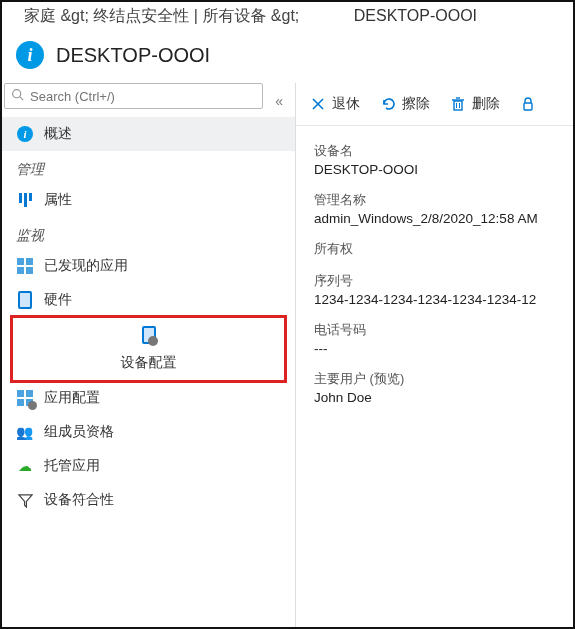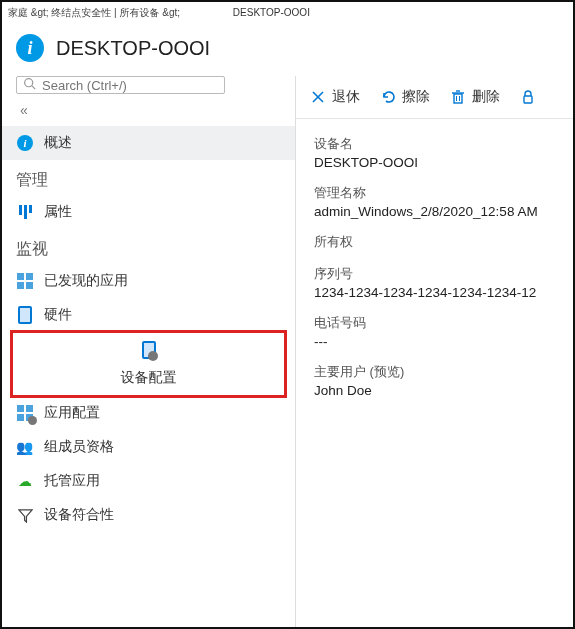--- a/index.html
+++ b/index.html
@@ -1,34 +1,34 @@
 <!DOCTYPE html>
 <html><head>
 <meta charset="utf-8">
 <style>
   * { box-sizing: border-box; margin: 0; padding: 0; }
   html, body { width: 575px; height: 629px; font-family: "Segoe UI", "Microsoft YaHei", sans-serif; font-size: 13px; color: #323130; background: #fff; }
   .frame { width: 575px; height: 629px; border: 2px solid #111; overflow: hidden; display: flex; flex-direction: column; }
-  .breadcrumb { padding: 4px 6px; font-size: 10px; color: #444; border-bottom: 0; white-space: nowrap; }
+  .breadcrumb { padding: 4px 22px; font-size: 16px; color: #444; border-bottom: 0; white-space: nowrap; }
   .breadcrumb .tab2 { display:inline-block; margin-left: 50px; color:#333; }
   .titlebar { display: flex; align-items: center; gap: 12px; padding: 10px 14px 14px 14px; }
   .titlebar .info-icon { width: 28px; height: 28px; border-radius: 50%; background: #0099e5; color: #fff; display:flex; align-items:center; justify-content:center; font-family: Georgia, serif; font-style: italic; font-weight: bold; font-size: 18px; }
   .titlebar h1 { font-size: 20px; font-weight: 400; color: #222; }
   .body { flex: 1; display: flex; min-height: 0; }
   .sidebar { width: 294px; border-right: 1px solid #ddd; display:flex; flex-direction:column; }
-  .searchrow { display:flex; align-items:flex-start; padding: 0 8px 8px 14px; gap:8px;flex-direction:column; }
+  .searchrow { display:flex; align-items:flex-end; padding: 0 8px 8px 2px; gap:8px; }
   .searchbox { flex:1; border:1px solid #bbb; border-radius:2px; display:flex; align-items:center; height:26px; padding:0 6px; color:#888; }
   .searchbox .mag { margin-right:6px; font-size:13px; color:#888; }
   .searchbox input { border:none; outline:none; flex:1; font-size:13px; color:#555; background:transparent; }
   .collapse { color:#777; font-size:14px; cursor:pointer; padding:0 4px; }
   .navlist { overflow-y:auto; flex:1; }
   .navitem { display:flex; align-items:center; gap:10px; padding: 8px 14px; cursor:pointer; font-size:14px; color:#333; }
   .navitem.active { background:#eef0f2; }
   .navitem .ic { width:18px; height:18px; display:flex; align-items:center; justify-content:center; font-size:14px; }
-  .section-head { padding: 10px 14px 4px 14px; font-size:16px; color:#555; }
+  .section-head { padding: 10px 14px 4px 14px; font-size:14px; color:#555;font-style:italic; }
   .highlight-box { border:3px solid #d22; margin: -2px 8px -2px 8px; padding:2px 6px; }
   .highlight-box .navitem { padding:6px 0 6px 0;flex-direction:column; }
   .ic-info { width:16px;height:16px;border-radius:50%;background:#0099e5;color:#fff;display:flex;align-items:center;justify-content:center;font-style:italic;font-family:Georgia,serif;font-size:11px;font-weight:bold; }
   .ic-prop { display:flex; gap:2px; }
   .ic-prop span { width:3px; background:#0078d4; }
   .ic-prop span:nth-child(1){height:10px} .ic-prop span:nth-child(2){height:14px} .ic-prop span:nth-child(3){height:8px}
   .ic-dev { width:14px;height:18px;border:2px solid #0078d4;border-radius:2px;position:relative; background:linear-gradient(#cfe6fb,#cfe6fb); }
   .ic-dev.gear::after{content:"";position:absolute;right:-4px;bottom:-4px;width:10px;height:10px;border-radius:50%;background:#777;}
   .ic-dev.check::after{content:"✓";position:absolute;right:-6px;bottom:-6px;font-size:10px;color:#2a8a2a;font-weight:bold;}
   .ic-grid { width:16px;height:16px;background:

